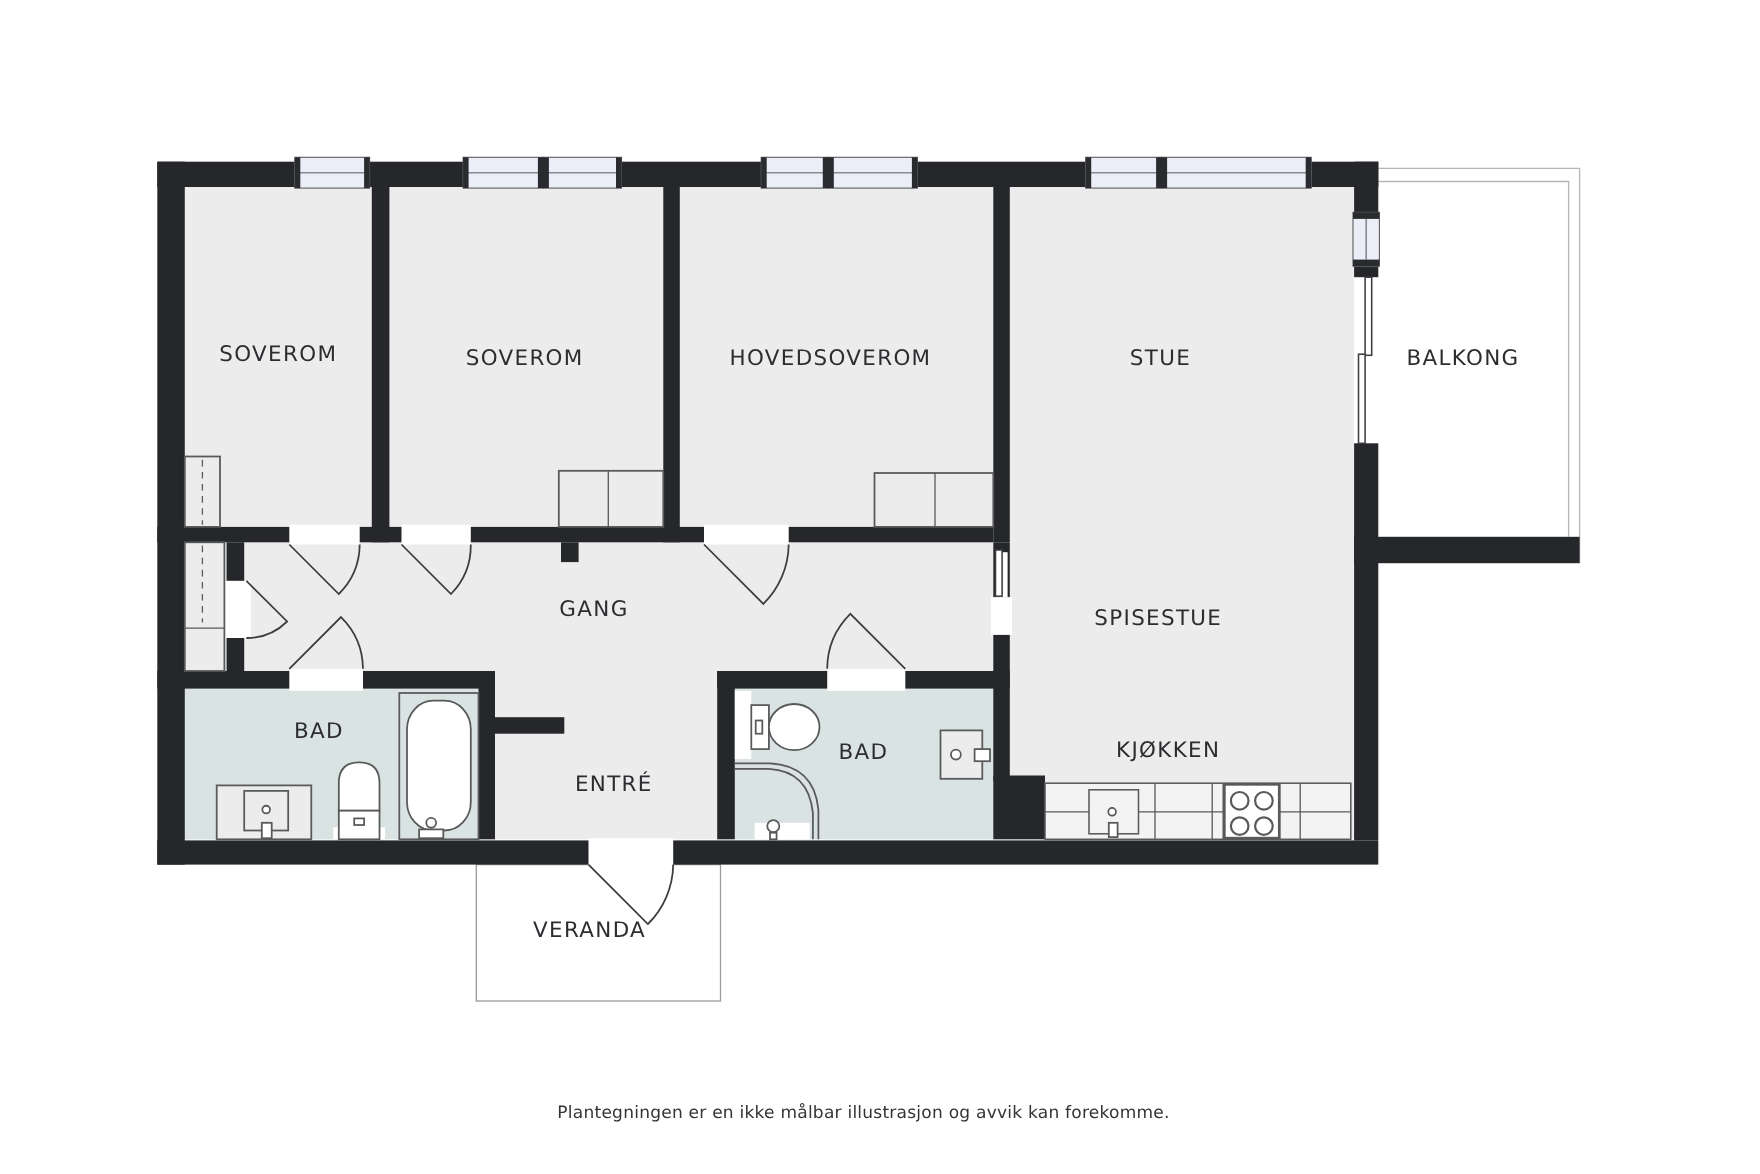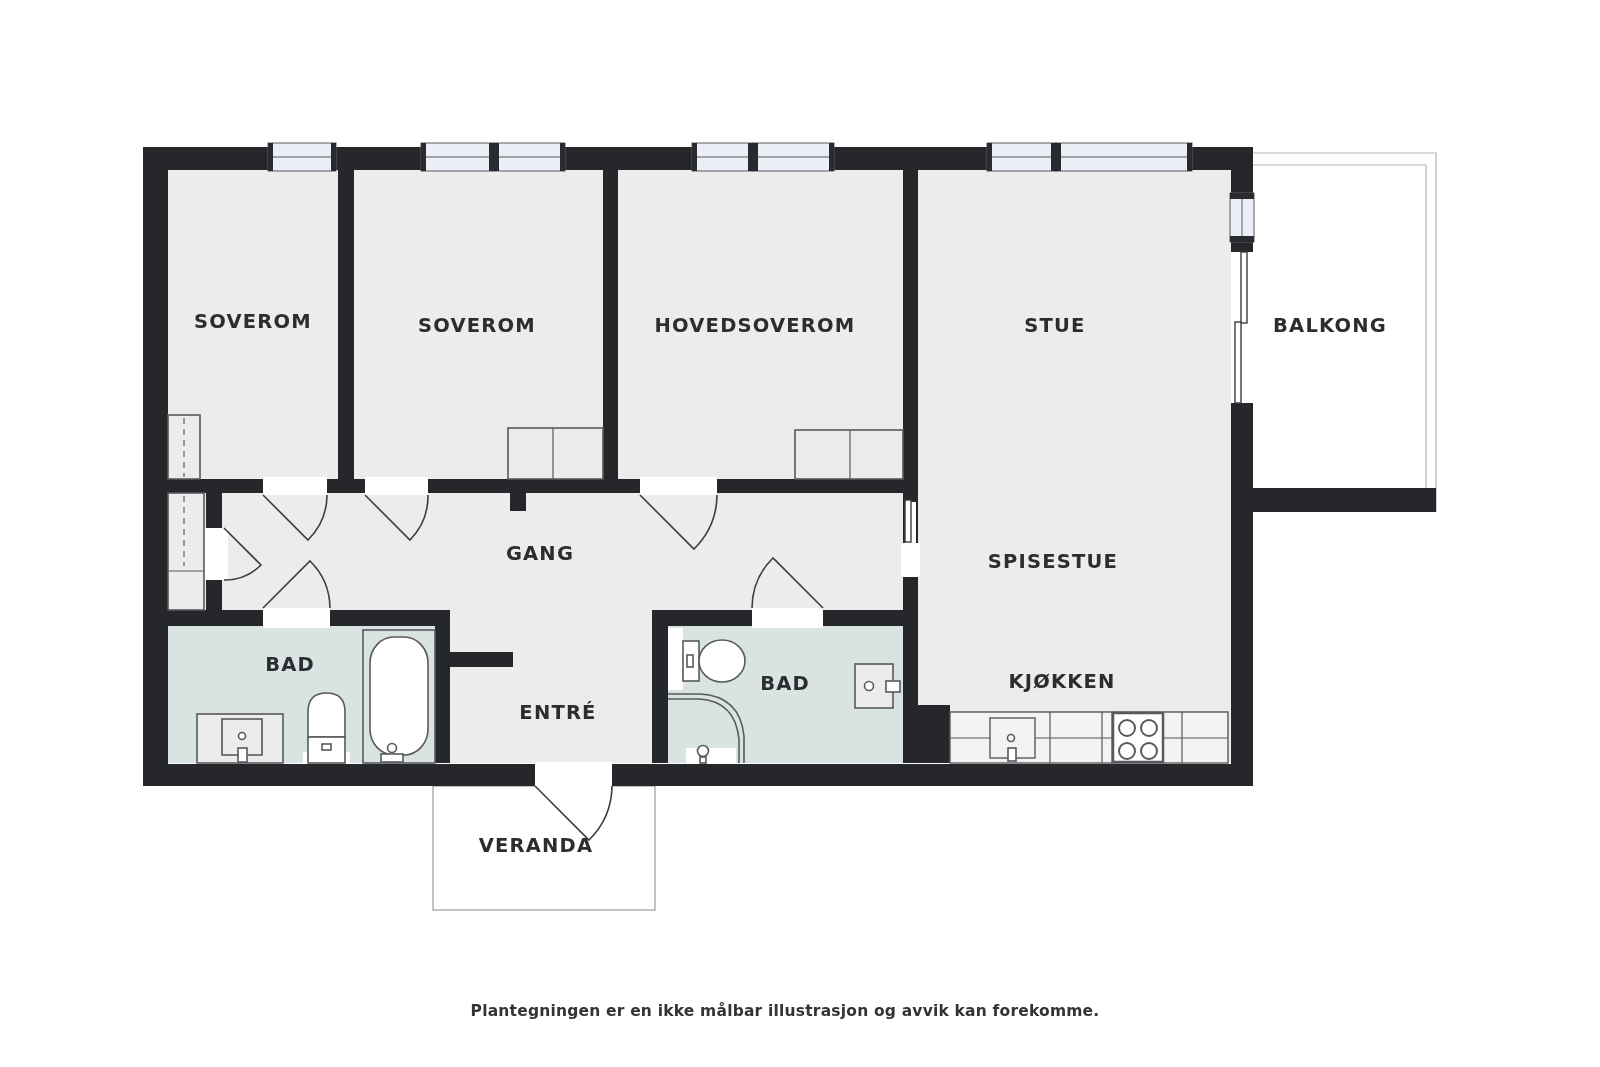--- a/index.html
+++ b/index.html
@@ -1,17 +1,17 @@
 <!DOCTYPE html>
 <html><head>
 <meta charset="utf-8">
 <style>
   html,body{margin:0;padding:0;background:#ffffff;}
   .stage{position:relative;width:1600px;height:1067px;background:#fff;overflow:hidden;
-         font-family:"DejaVu Sans","Liberation Sans",sans-serif;font-weight:bold;}
+         font-family:"DejaVu Sans","Liberation Sans",sans-serif;}
   svg{display:block;}
   .room-label{font-family:"DejaVu Sans","Liberation Sans",sans-serif;font-size:19.5px;
               fill:#2c2d30;letter-spacing:1.2px;}
   .footer-label{font-family:"DejaVu Sans","Liberation Sans",sans-serif;font-size:15.5px;
               fill:#333436;letter-spacing:0.2px;}
   .wall{fill:#26272a;}
   .floor{fill:#ececec;}
   .bath{fill:#d8e3e2;}
   .opening{fill:#ffffff;}
   .winframe{fill:#ebedf7;stroke:#5c5d60;stroke-width:1;}

